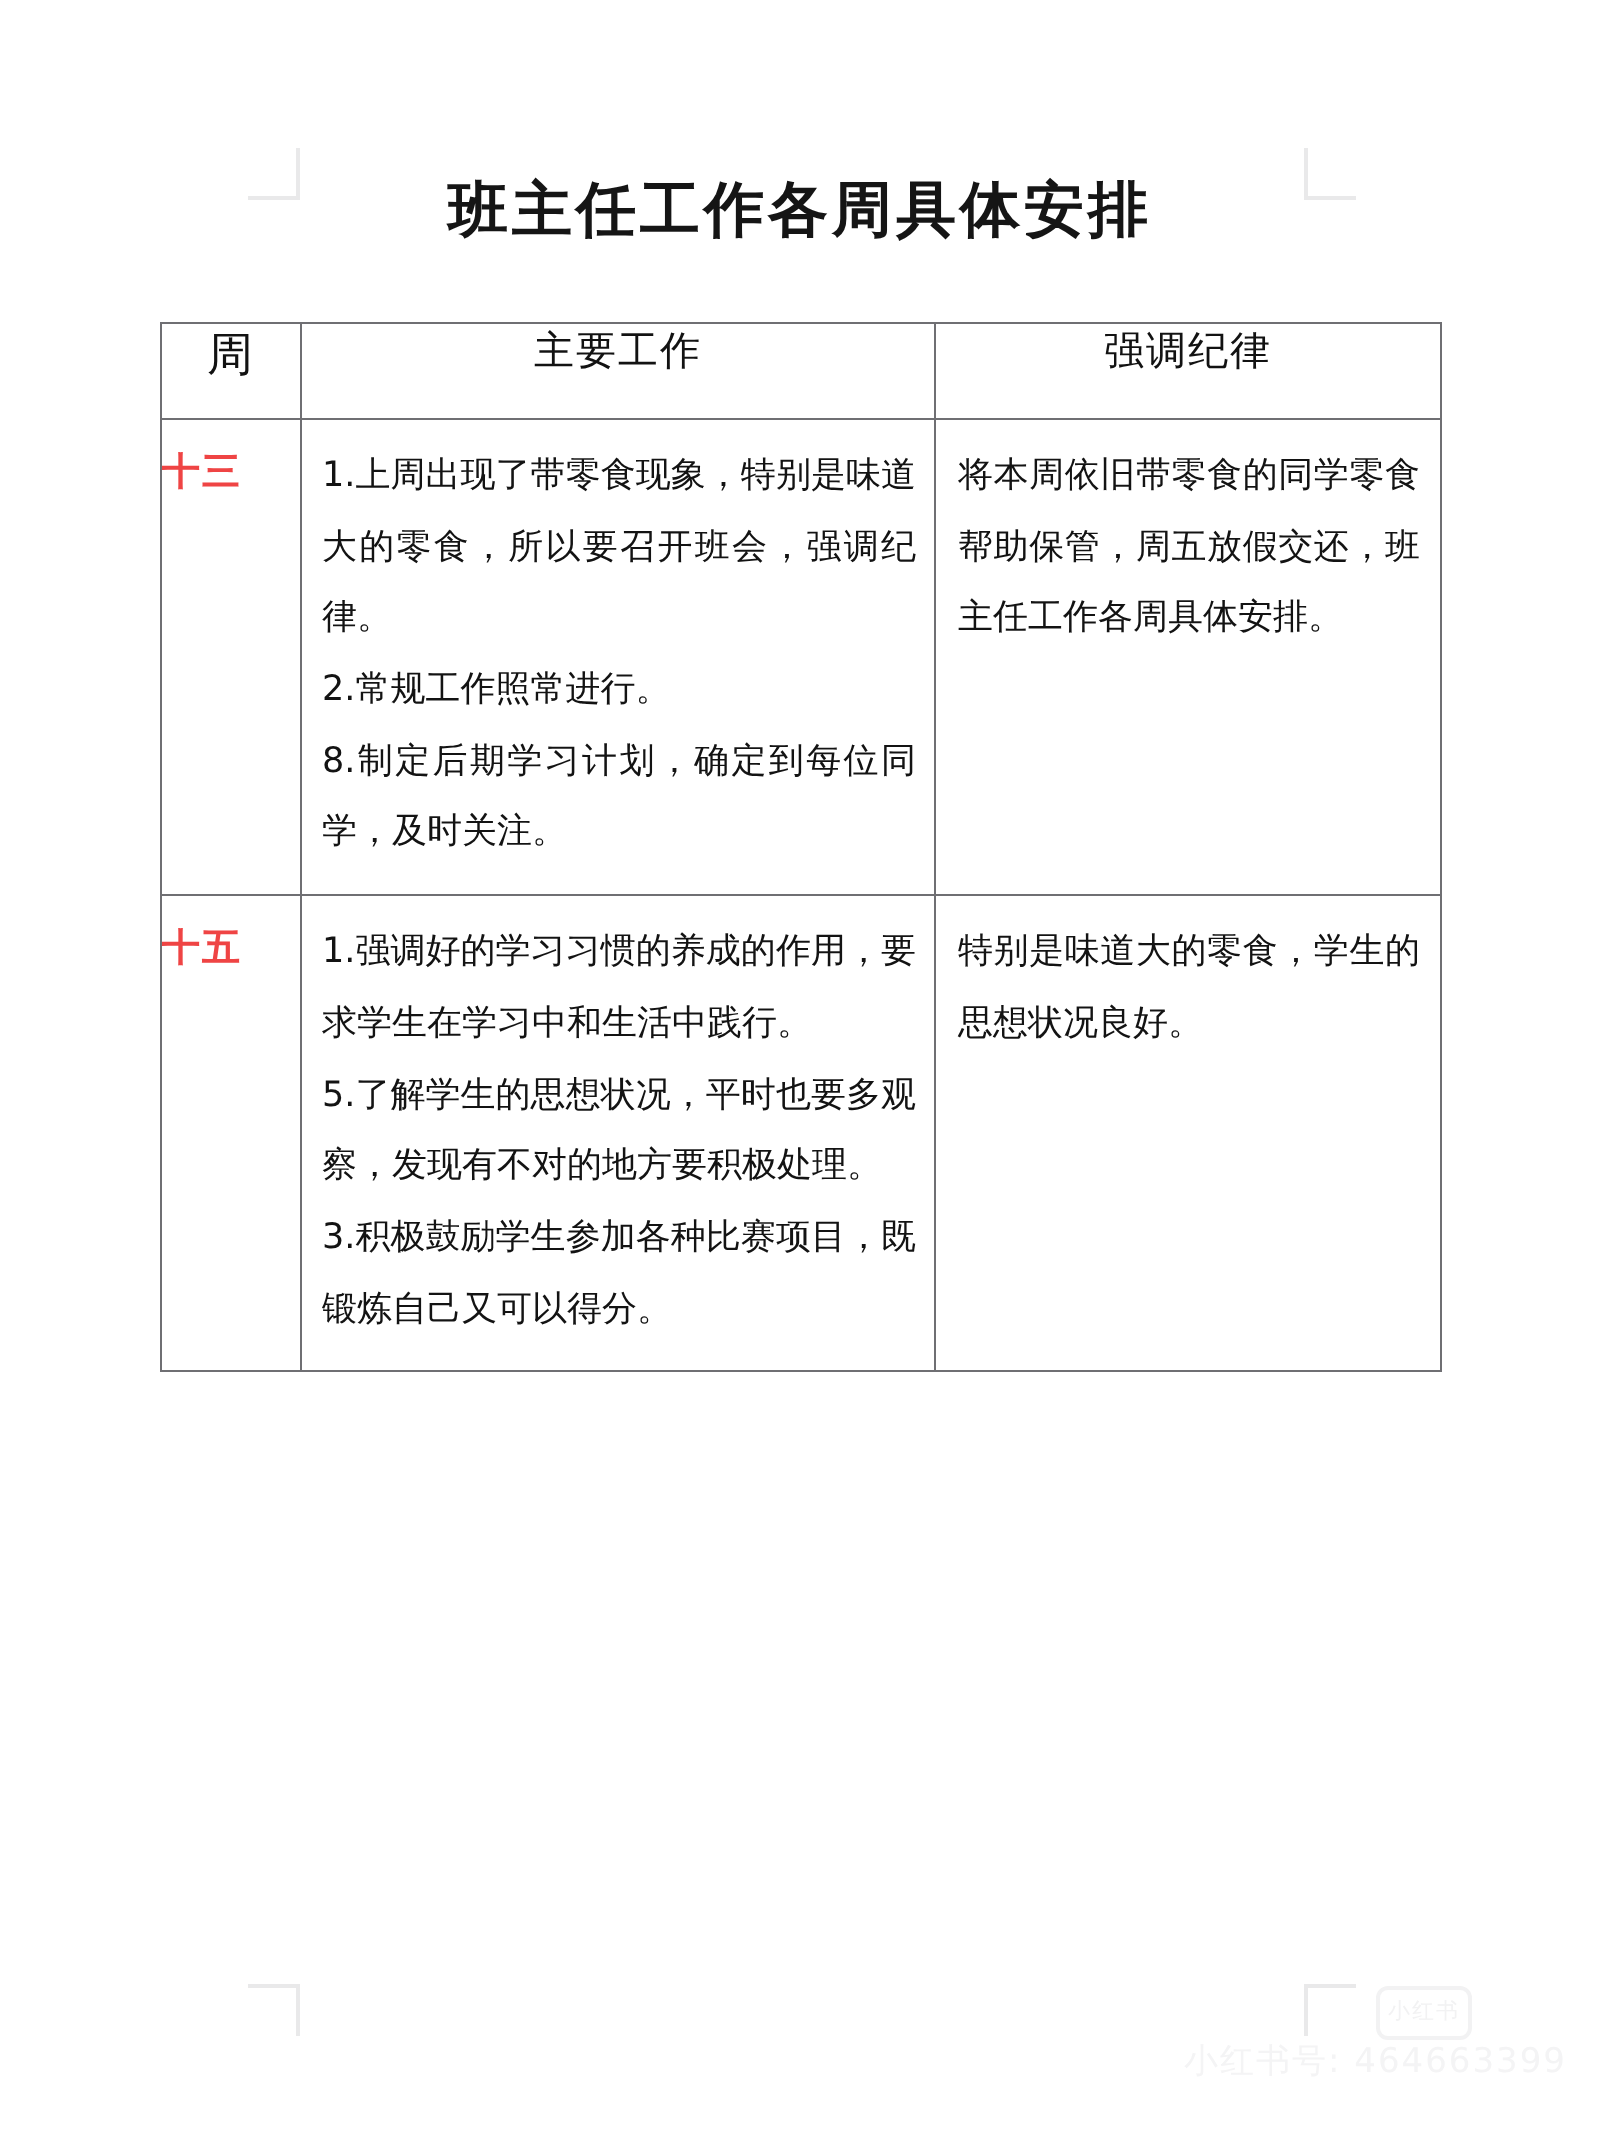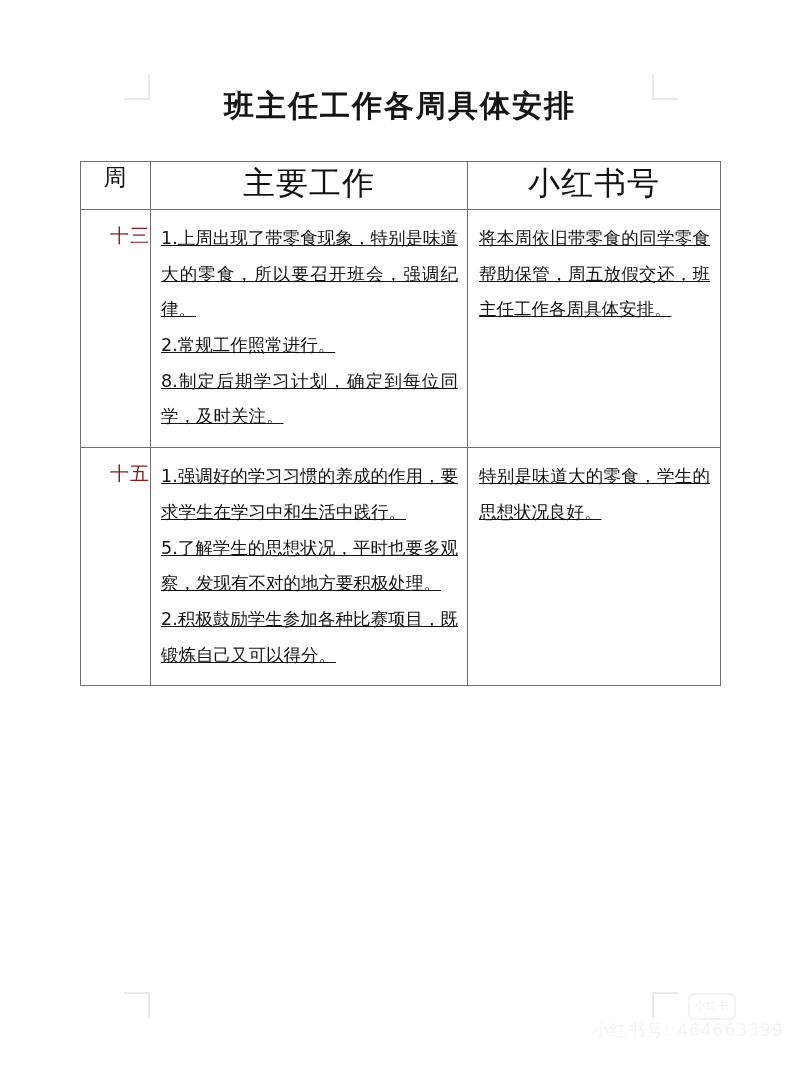--- a/index.html
+++ b/index.html
@@ -82,46 +82,46 @@
     padding: 0;
   }
   .col-week  { width: 70px; }
   .col-work  { width: 317px; }
   .col-state { width: 253px; }
 
   thead th {
     height: 47px;
     text-align: center;
     vertical-align: middle;
-    font-size: 32px;
+    font-size: 20px;
     font-weight: normal;
     letter-spacing: 1px;
     color: #121212;
   }
   thead th.week-head { font-size: 23px; }
 
   td.week-cell {
-    text-align: right;
+    text-align: left;
     font-size: 19px;
     letter-spacing: 1px;
     padding-top: 13px;
-    color: #7f1d1d;
+    color: #ef4444;
+    font-weight: bold;
   }
 
   td.body-cell {
     padding: 11px 9px 12px 10px;
     font-size: 17.5px;
     line-height: 2.04;
     color: #131313;
     text-align: justify;
     text-justify: inter-ideograph;
   }
   td.body-cell p {
     margin: 0;
-    text-decoration: underline;
   }
   td.state-cell {
     padding: 11px 10px 12px 11px;
   }
 
   
   .wm-logo {
     position: absolute;
     left: 688px;
     top: 993px;
@@ -174,21 +174,21 @@
   <table class="sched-table">
     <colgroup>
       <col class="col-week">
       <col class="col-work">
       <col class="col-state">
     </colgroup>
     <thead>
       <tr>
         <th class="week-head">周</th>
         <th>主要工作</th>
-        <th>小红书号</th>
+        <th>强调纪律</th>
       </tr>
     </thead>
     <tbody>
 
       <tr>
         <td class="week-cell">十三</td>
         <td class="body-cell work-cell">
           <p>1.上周出现了带零食现象，特别是味道大的零食，所以要召开班会，强调纪律。</p>
           <p>2.常规工作照常进行。</p>
           <p>8.制定后期学习计划，确定到每位同学，及时关注。</p>
@@ -197,21 +197,21 @@
           <p>将本周依旧带零食的同学零食帮助保管，周五放假交还，班主任工作各周具体安排。</p>
         </td>
       </tr>
 
 
       <tr>
         <td class="week-cell">十五</td>
         <td class="body-cell work-cell">
           <p>1.强调好的学习习惯的养成的作用，要求学生在学习中和生活中践行。</p>
           <p>5.了解学生的思想状况，平时也要多观察，发现有不对的地方要积极处理。</p>
-          <p>2.积极鼓励学生参加各种比赛项目，既锻炼自己又可以得分。</p>
+          <p>3.积极鼓励学生参加各种比赛项目，既锻炼自己又可以得分。</p>
         </td>
         <td class="body-cell state-cell">
           <p>特别是味道大的零食，学生的思想状况良好。</p>
         </td>
       </tr>
 
     </tbody>
   </table>
 
   <div class="wm-logo">小红书</div>

